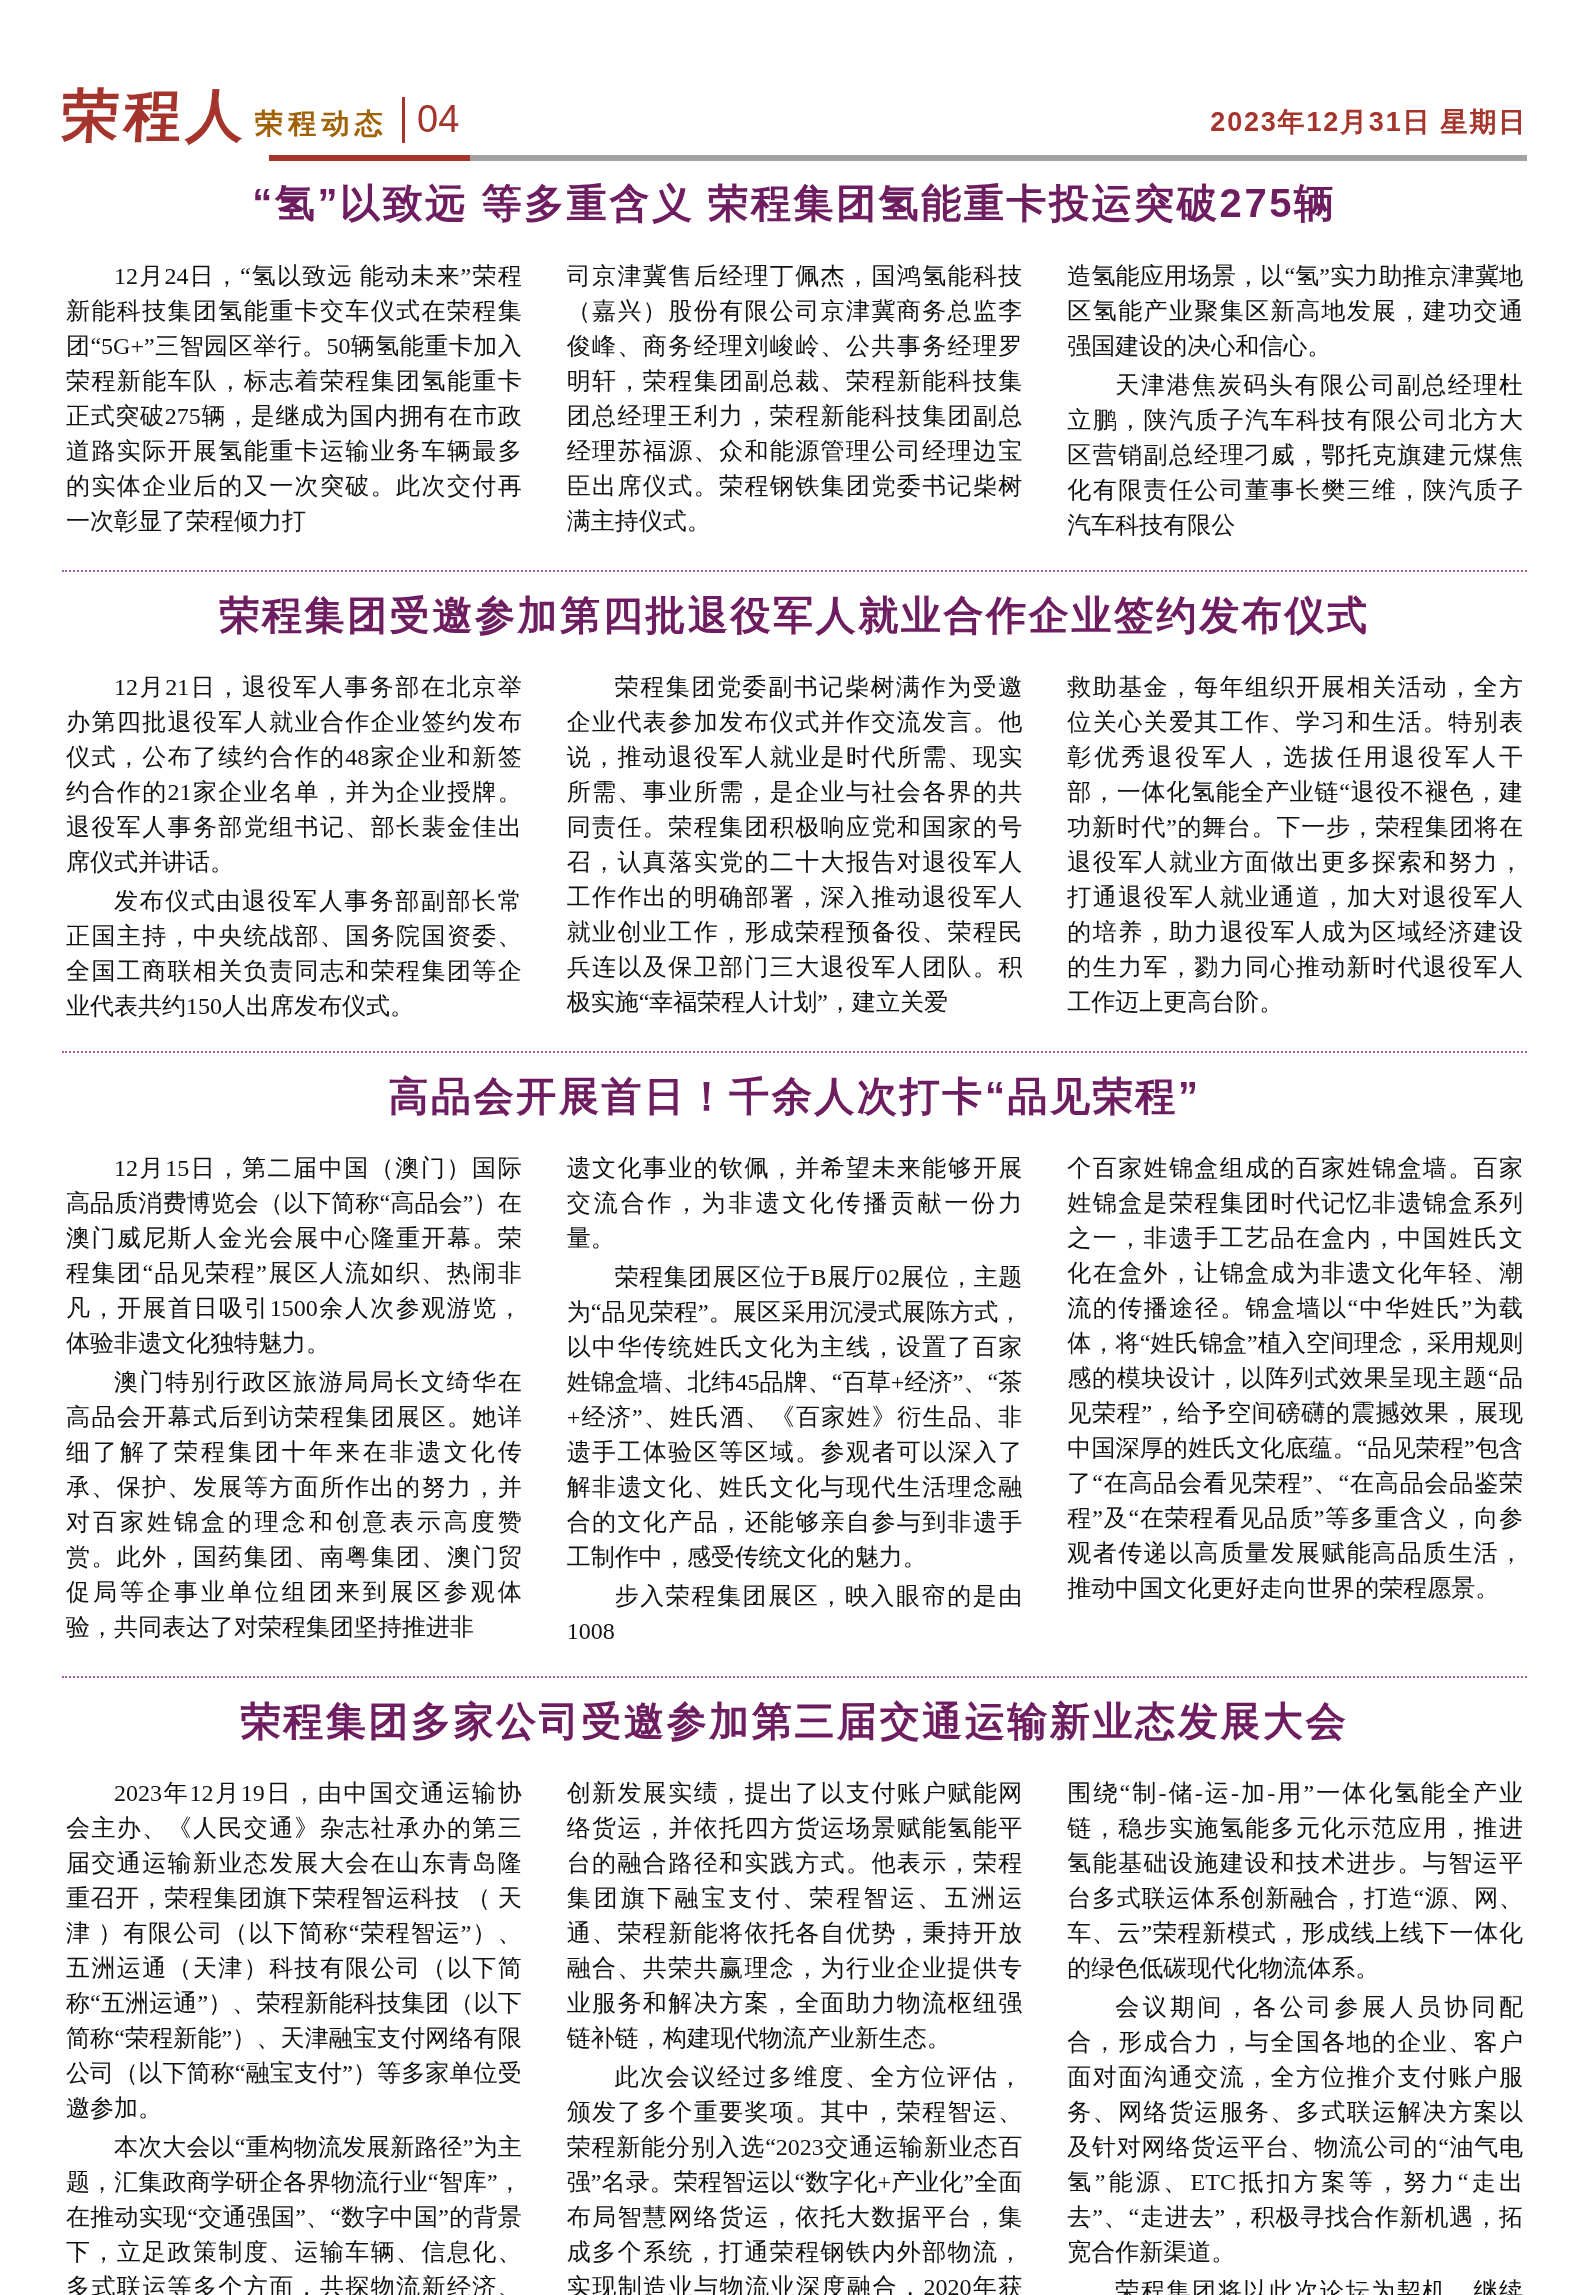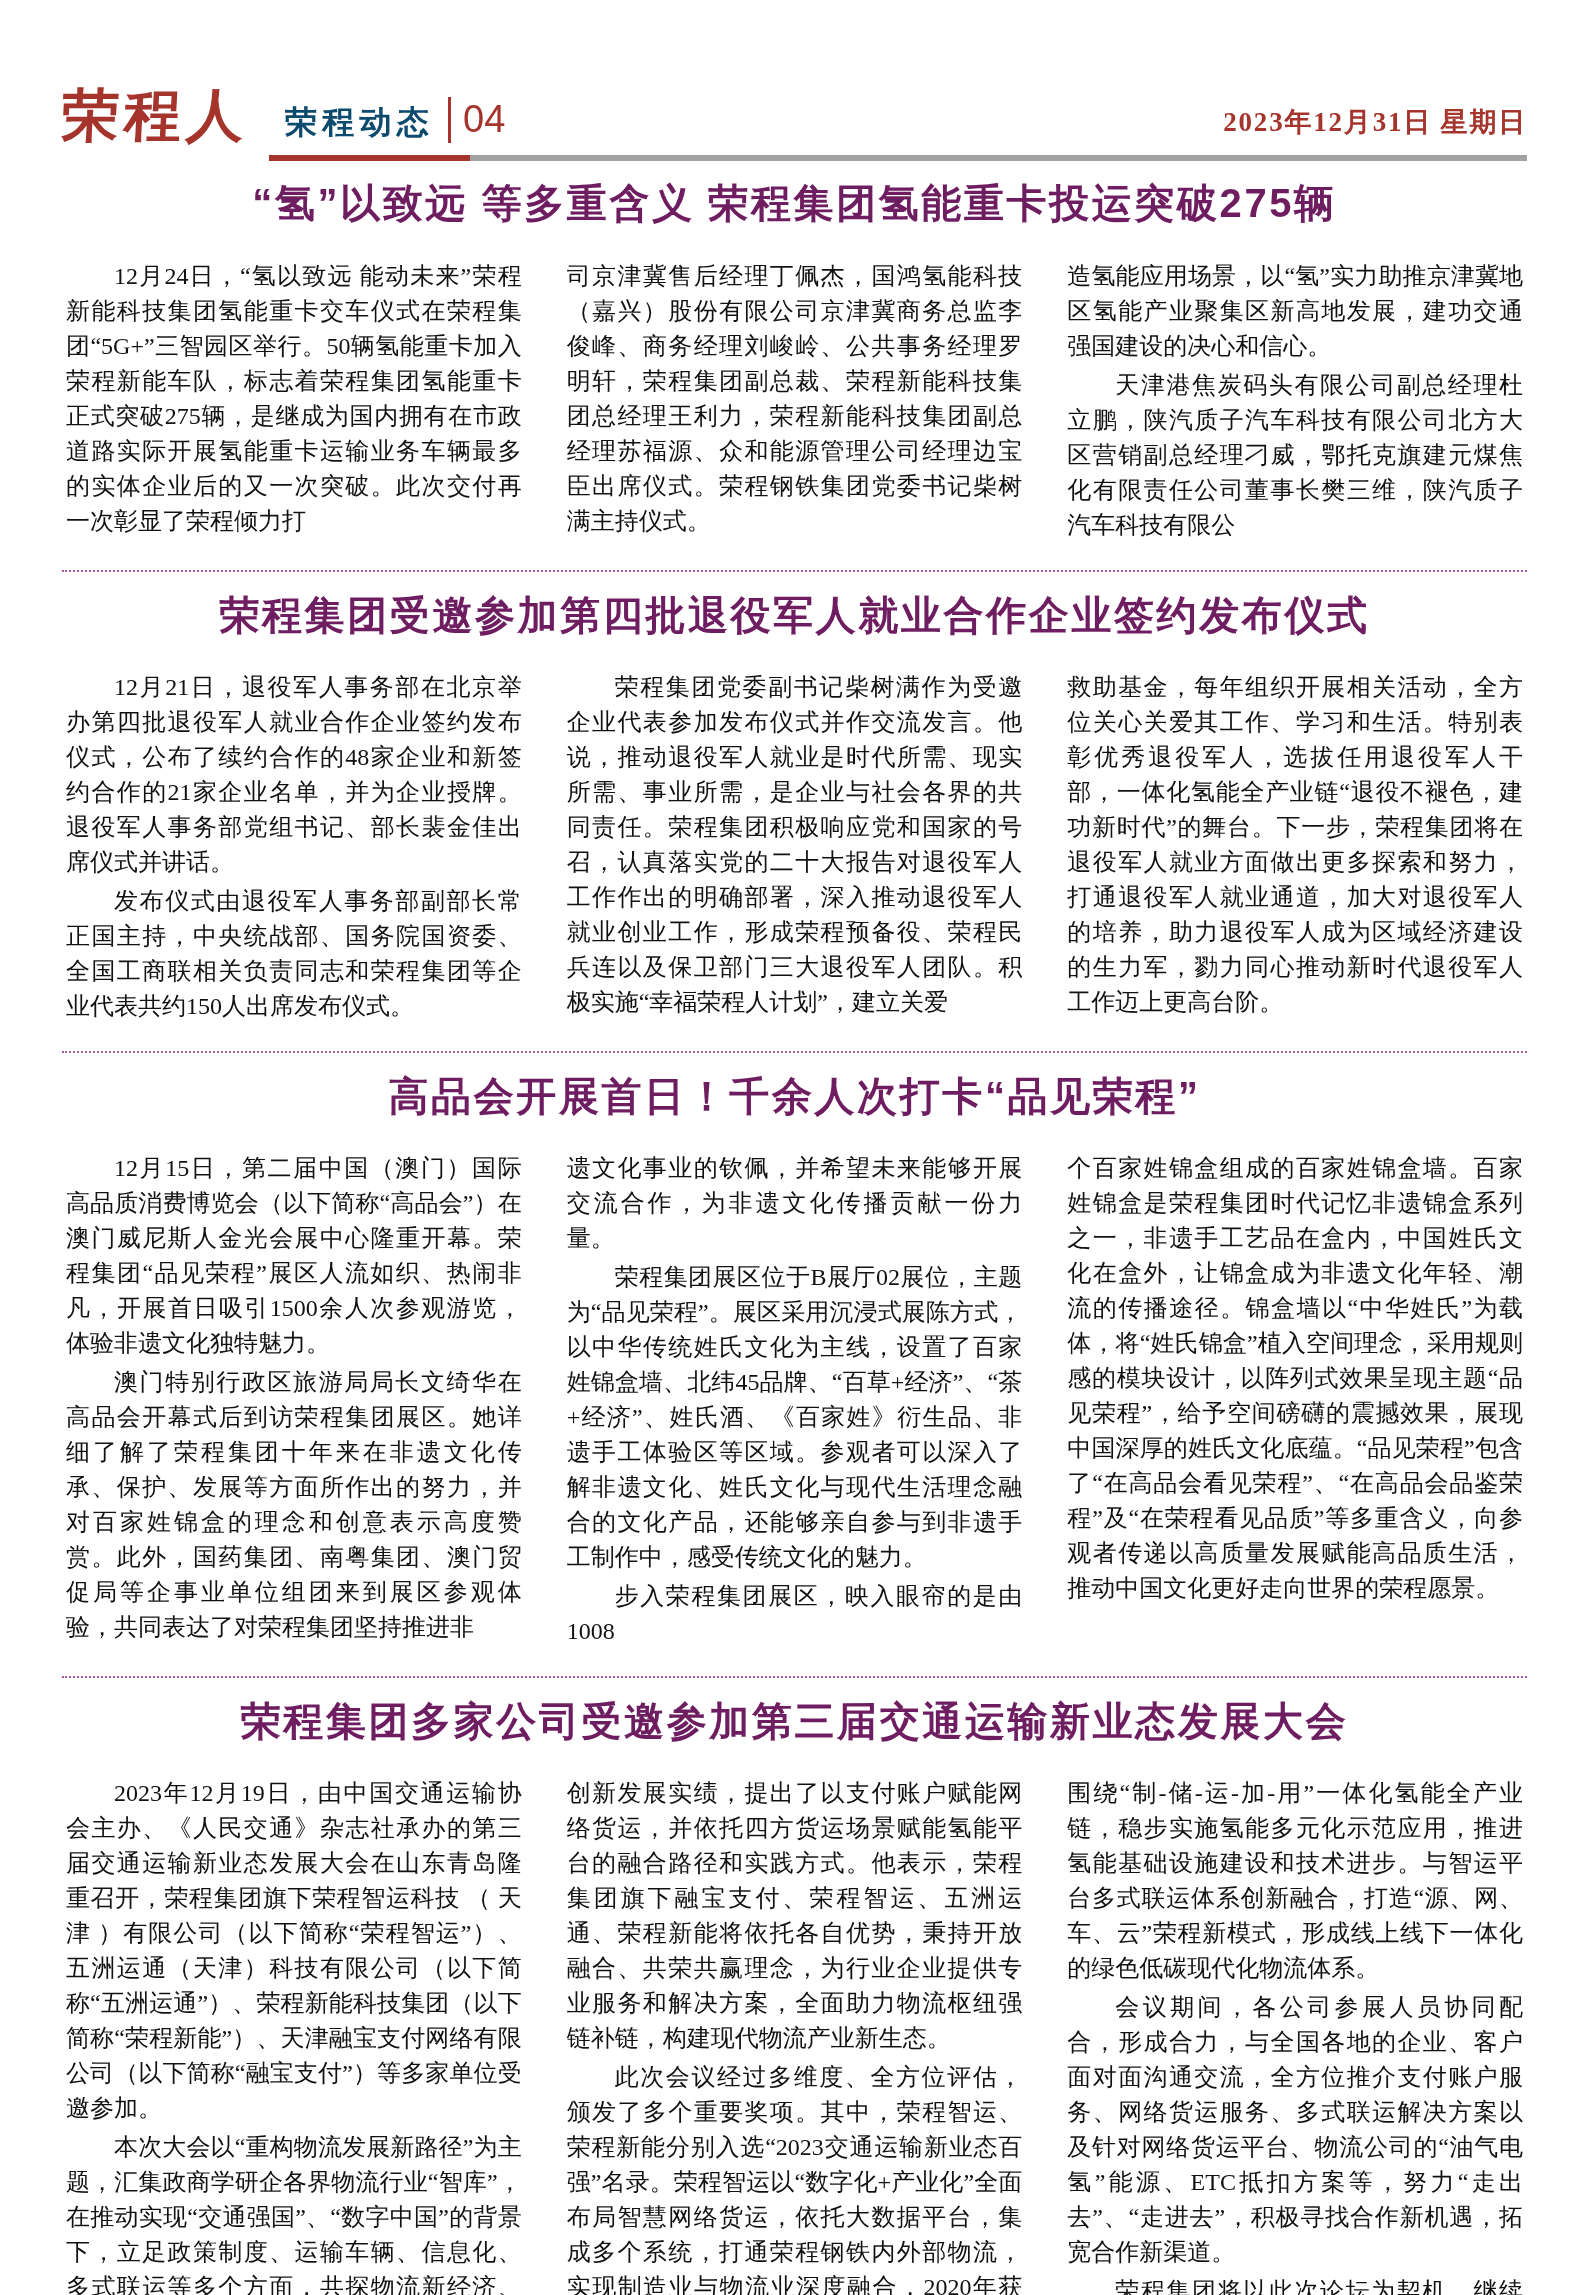--- a/index.html
+++ b/index.html
@@ -10,30 +10,30 @@
   }
   
   .masthead{display:flex;align-items:flex-end;height:65px;}
   .logo{
     font-family:"DejaVu Serif","Liberation Serif",serif;
     font-size:57px;font-weight:bold;color:#a5352c;line-height:1;
     letter-spacing:5.3px;transform:skewX(-3deg);
   }
   .section-label{
     font-family:"Liberation Sans","DejaVu Sans",sans-serif;
-    font-size:32px;font-weight:bold;color:#0c4a6e;margin-left:36px;
+    font-size:28px;font-weight:bold;color:#a16207;margin-left:6px;
     letter-spacing:5.3px;line-height:1;padding-bottom:5.3px;
   }
   .vbar{width:2.6px;height:46px;background:#a5352c;margin:0 12.4px 0 14px;}
   .page-num{
     font-family:"Liberation Sans","DejaVu Sans",sans-serif;
     font-size:38px;color:#a5352c;line-height:1;padding-bottom:5.3px;
   }
   .date{
-    margin-left:auto;font-family:Liberation Serif, serif;
+    margin-left:auto;font-family:Liberation Sans, sans-serif;
     font-size:27px;font-weight:bold;color:#a5352c;line-height:1;
     letter-spacing:1.8px;padding-bottom:7px;
   }
   .head-rule{display:flex;height:5.3px;margin-top:12.4px;margin-left:207px;}
   .head-rule .red{width:201px;background:#a5352c;}
   .head-rule .gray{flex:1;background:#a2a2a2;}
   
   .article{margin-top:17.7px;}
   .article h2{
     margin:0 0 26.5px 0;text-align:center;

